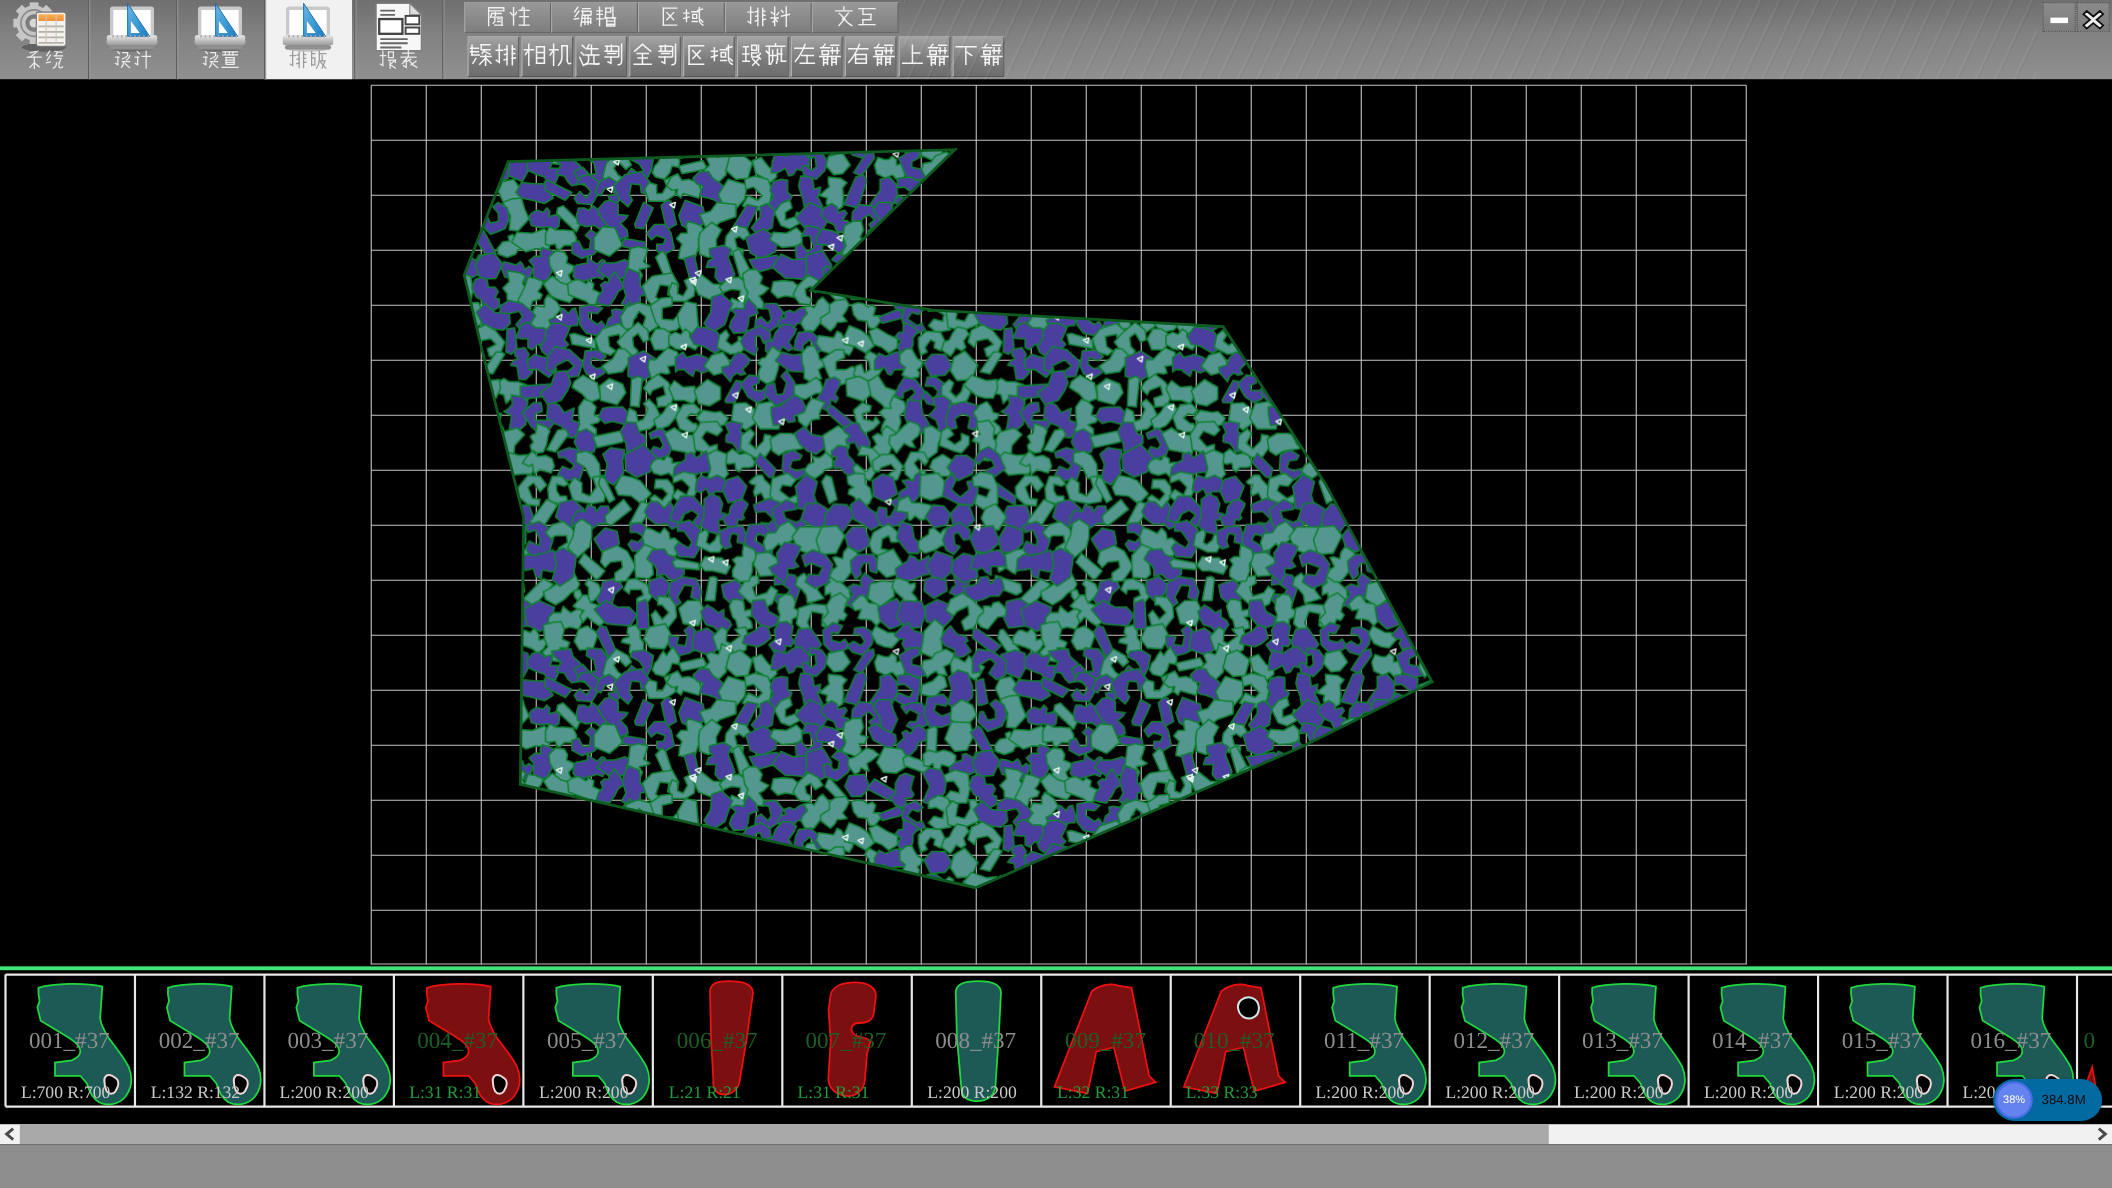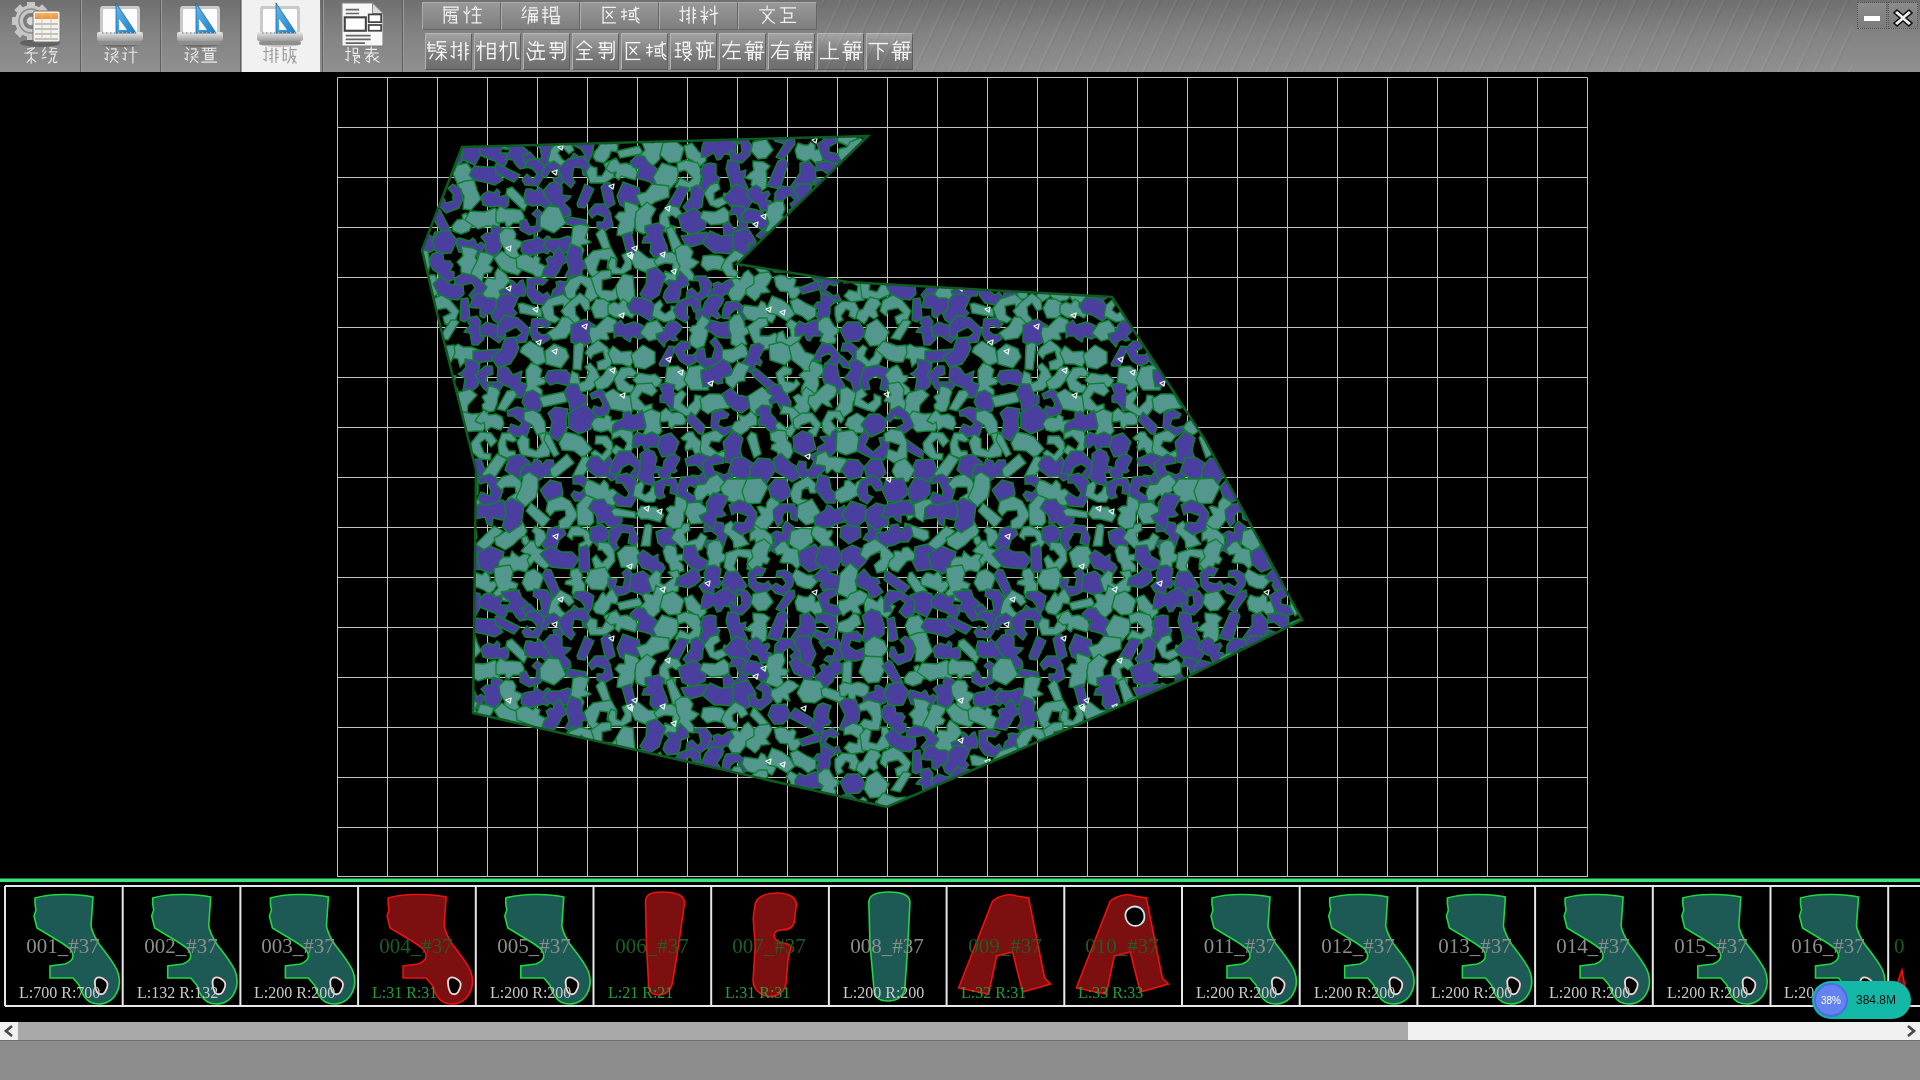--- a/index.html
+++ b/index.html
@@ -20,21 +20,21 @@
 .wbtn{position:absolute;top:2px;width:30px;height:27px;background:linear-gradient(#8b8b8b,#7c7c7c);border:1px dotted #555}
 
 #cv{left:0;top:72px;width:1920px;height:806px;background:#000}
 #gline{left:0;top:878px;width:1920px;height:4px;background:#3ce277;border-top:1px solid #1d9e4b}
 #strip{left:0;top:883px;width:1920px;height:139px;background:#000}
 #sbar{left:0;top:1022px;width:1920px;height:18px;background:#f1f1f1}
 #sthumb{position:absolute;left:18px;top:0;width:1390px;height:18px;background:#a9a9a9}
 .sarr{position:absolute;top:0;width:18px;height:18px;color:#4d4d4d;font-family:"Liberation Sans",sans-serif;font-size:14px;line-height:18px;text-align:center;font-weight:bold}
 #status{left:0;top:1040px;width:1920px;height:40px;background:#8d8d8d;border-top:1px solid #707070}
 
-#badge{left:1812px;top:981px;width:99px;height:38px;background:#14b8a6;border-radius:19px;box-shadow:0 1px 3px rgba(0,0,0,.4)}
+#badge{left:1812px;top:981px;width:99px;height:38px;background:#0369a1;border-radius:19px;box-shadow:0 1px 3px rgba(0,0,0,.4)}
 #bcirc{position:absolute;left:2px;top:2px;width:34px;height:34px;border-radius:50%;background:#6583ee;border:2px solid #4a6de8;color:#fff;
  font-family:"Liberation Sans",sans-serif;font-size:10px;text-align:center;line-height:31px}
 #btxt{position:absolute;left:44px;top:0;height:38px;line-height:38px;color:#0c0c0c;font-family:"Liberation Sans",sans-serif;font-size:12px}
 </style></head><body>
 <div id="root">
     <svg width="0" height="0" style="position:absolute">
       <defs>
         <symbol id="g0" viewBox="0 0 100 100">
           <path d="M68,8 L30,38"></path>
           <path d="M16,38 H84"></path>

